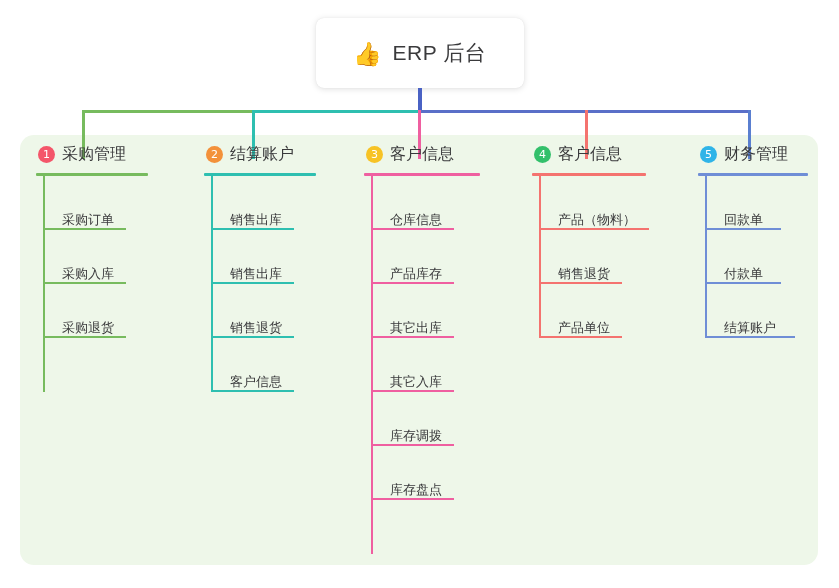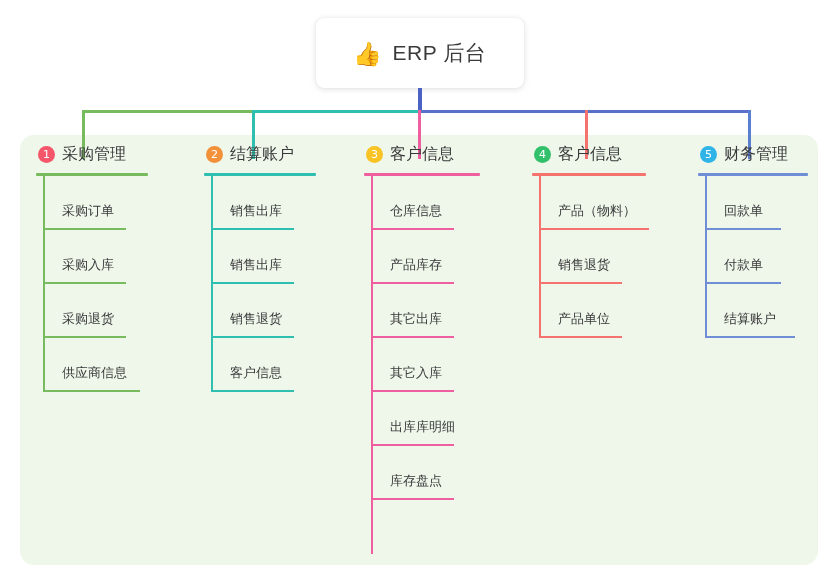--- a/index.html
+++ b/index.html
@@ -122,21 +122,21 @@
     top: 0;
     width: 2px;
   }
   .item {
     position: relative;
     height: 54px;
   }
   .item-label {
     position: absolute;
     left: 26px;
-    bottom: 10px;
+    bottom: 1px;
     font-size: 13px;
     color: #3a3a3c;
     white-space: nowrap;
   }
   .item-rule {
     position: absolute;
     left: 7px;
     bottom: 0;
     height: 2px;
   }
@@ -177,24 +177,20 @@
           <div class="item-rule" style="width: 83px; background: rgb(119, 187, 94);"></div>
         </div>
         <div class="item">
           <div class="item-label">采购入库</div>
           <div class="item-rule" style="width: 83px; background: rgb(119, 187, 94);"></div>
         </div>
         <div class="item">
           <div class="item-label">采购退货</div>
           <div class="item-rule" style="width: 83px; background: rgb(119, 187, 94);"></div>
         </div>
-        <div class="item">
-          <div class="item-label">供应商信息</div>
-          <div class="item-rule" style="width: 97px; background: rgb(119, 187, 94);"></div>
-        </div>
       </div>
     </div>
     <div class="col" style="left: 204px; width: 150px;">
       <div class="col-head">
         <span class="badge" style="background: rgb(243, 145, 58);">2</span>
         <span class="col-title">结算账户</span>
       </div>
       <div class="head-rule" style="width: 112px; background: rgb(46, 191, 176);"></div>
       <div class="items">
         <div class="spine" style="background: rgb(46, 191, 176); height: 216px;"></div>
@@ -234,21 +230,21 @@
         </div>
         <div class="item">
           <div class="item-label">其它出库</div>
           <div class="item-rule" style="width: 83px; background: rgb(239, 95, 160);"></div>
         </div>
         <div class="item">
           <div class="item-label">其它入库</div>
           <div class="item-rule" style="width: 83px; background: rgb(239, 95, 160);"></div>
         </div>
         <div class="item">
-          <div class="item-label">出库库明细</div>
+          <div class="item-label">库存调拨</div>
           <div class="item-rule" style="width: 83px; background: rgb(239, 95, 160);"></div>
         </div>
         <div class="item">
           <div class="item-label">库存盘点</div>
           <div class="item-rule" style="width: 83px; background: rgb(239, 95, 160);"></div>
         </div>
       </div>
     </div>
     <div class="col" style="left: 532px; width: 160px;">
       <div class="col-head">

